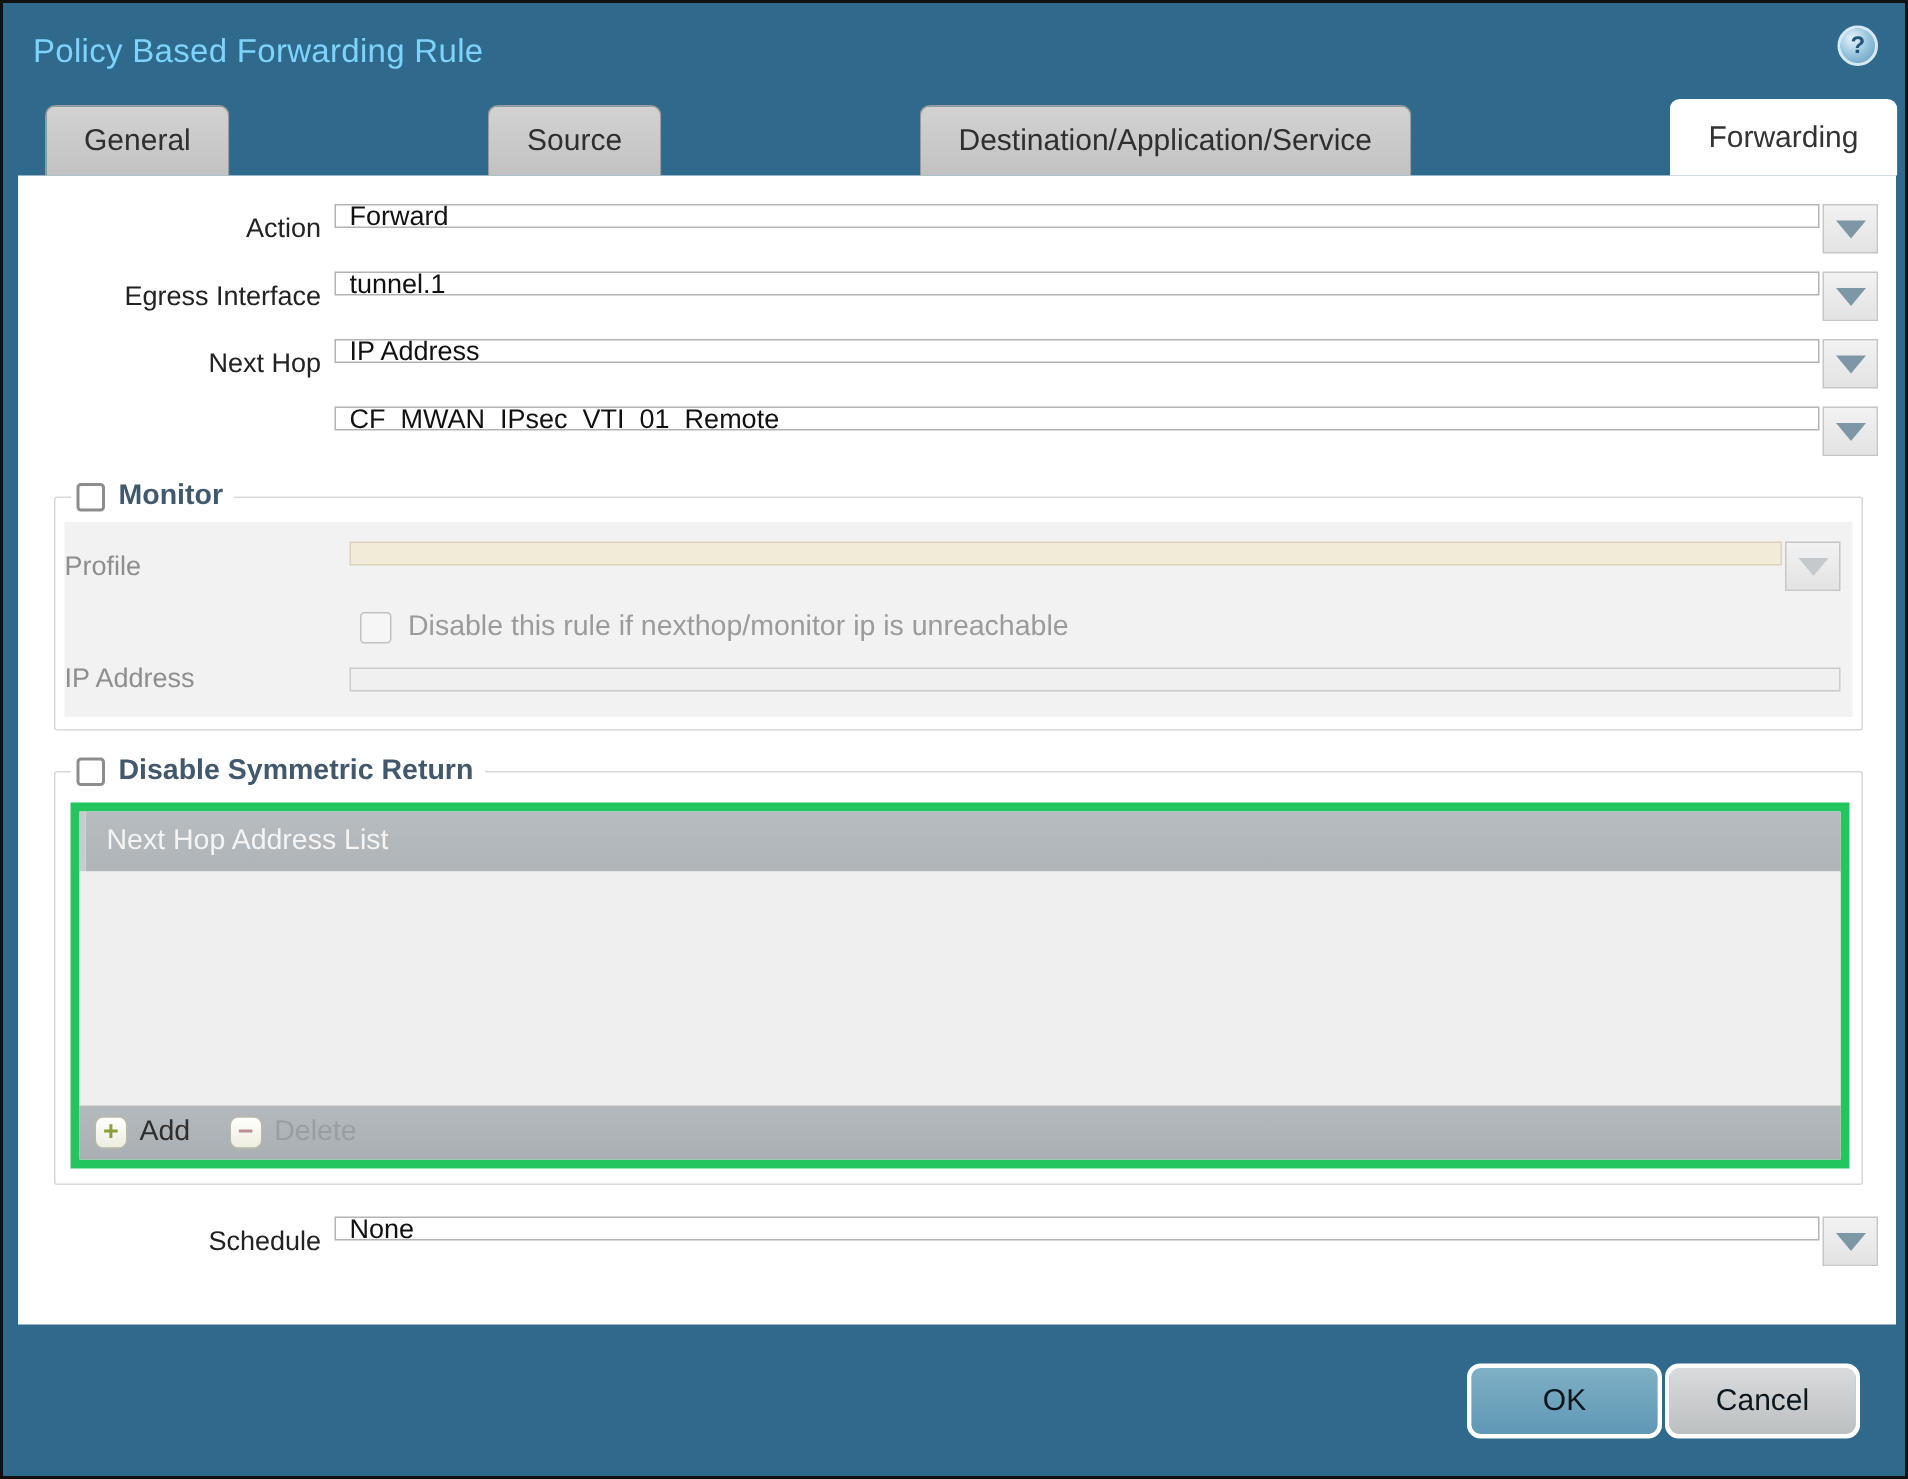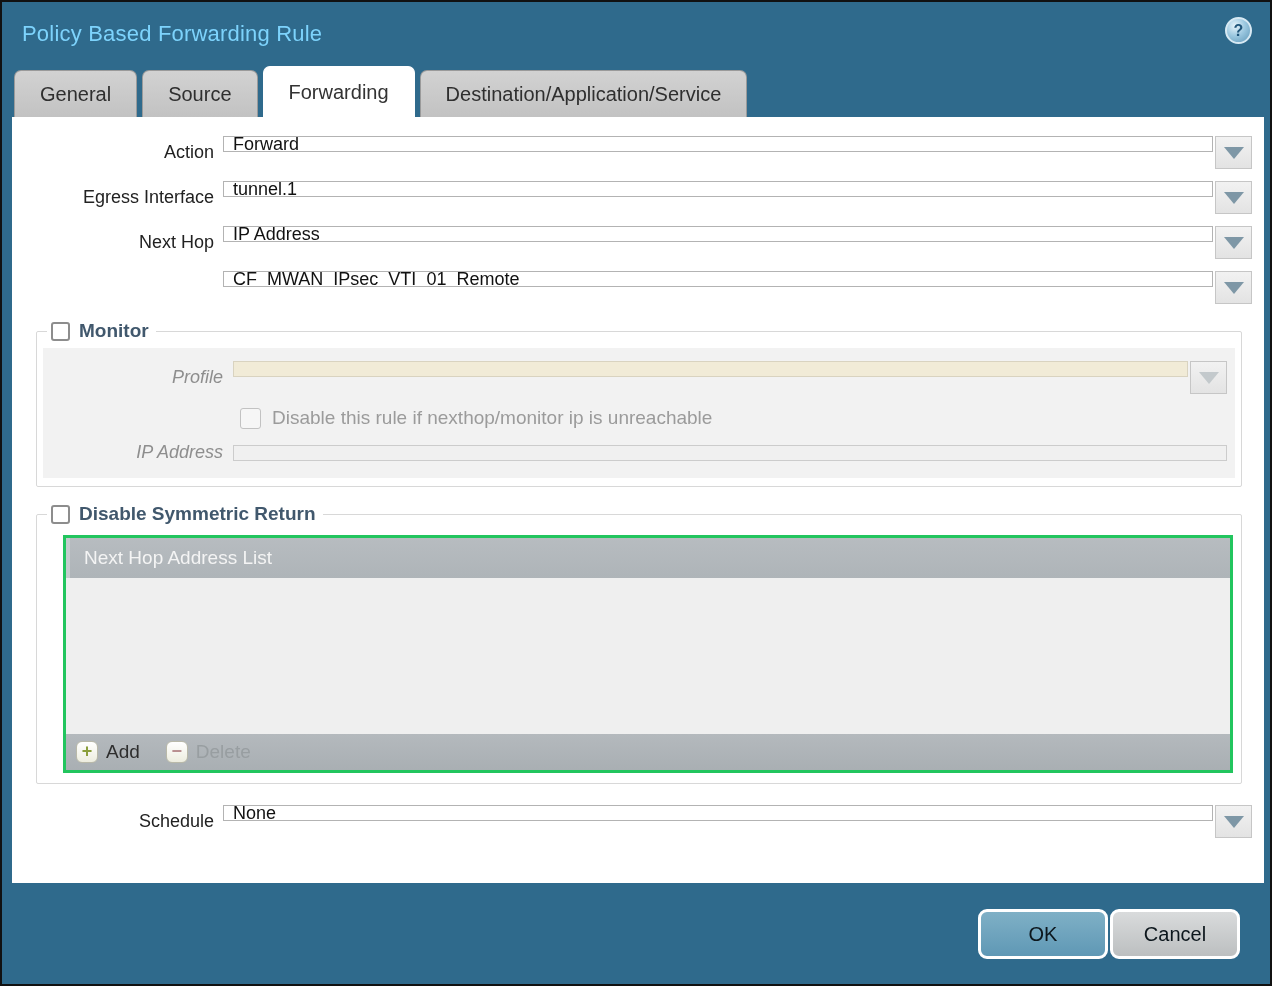--- a/index.html
+++ b/index.html
@@ -34,22 +34,23 @@
     border: 2px solid #d7e9f3;
     color: #20557a;
     font-weight: bold; font-size: 16px;
     display: flex; align-items: center; justify-content: center;
     cursor: pointer;
   }
 
   
   .tab-row {
     display: flex; align-items: flex-end;
-    padding-left: 12px;
+    padding-left: 28px;
     height: 51px;
+    justify-content: space-between;
   }
   .tab {
     height: 47px;
     padding: 0 25px;
     margin-right: 5px;
     display: flex; align-items: center;
     background: linear-gradient(#d2d2d2, #c2c2c2);
     border: 1px solid #9a9a9a;
     border-bottom: none;
     border-radius: 7px 7px 0 0;
@@ -150,26 +151,24 @@
     padding: 13px 0 15px 0;
   }
   .monitor-row {
     display: flex; align-items: center;
     margin-bottom: 13px;
     padding-right: 8px;
   }
   .monitor-row:last-child { margin-bottom: 0; }
   .monitor-label {
     width: 190px;
-    text-align: right;
     padding-right: 10px;
     font-size: 18px;
     color: #8e8e8e;
     flex: none;
-    font-style: italic;
   }
   .input-profile {
     background: #f1ebd7;
     border-color: #d9d3c0;
   }
   .input-disabled {
     background: #f0f0f0;
     border-color: #cccccc;
     color: #777;
   }
@@ -181,22 +180,22 @@
     cursor: default;
   }
   .disable-text {
     font-size: 19px;
     color: #9b9b9b;
     margin-left: 11px;
   }
 
   
   .nh-table {
-    margin: 4px 2px 2px 20px;
-    border: 3px solid #22c55e;
+    margin: 4px 2px 2px 4px;
+    border: 6px solid #22c55e;
   }
   .nh-header {
     background: linear-gradient(#b7bcc0, #aeb4b8);
     color: #f4f4f4;
     font-size: 19px;
     padding: 9px 0 9px 14px;
     border-left: 4px solid #c6cbce;
   }
   .nh-body {
     height: 156px;
@@ -261,22 +260,22 @@
 <div class="screen">
 
   <div class="titlebar">
     <span class="dialog-title">Policy Based Forwarding Rule</span>
     <span class="help-icon">?</span>
   </div>
 
   <div class="tab-row">
     <div class="tab">General</div>
     <div class="tab">Source</div>
+    <div class="tab">Destination/Application/Service</div>
     <div class="tab active">Forwarding</div>
-    <div class="tab">Destination/Application/Service</div>
   </div>
 
   <div class="panel">
 
     <div class="form-row">
       <div class="form-label">Action</div>
       <div class="field-wrap">
         <input class="text-input" value="Forward" style="">
         <div class="dd-btn">
           <span class="dd-arrow"></span>

